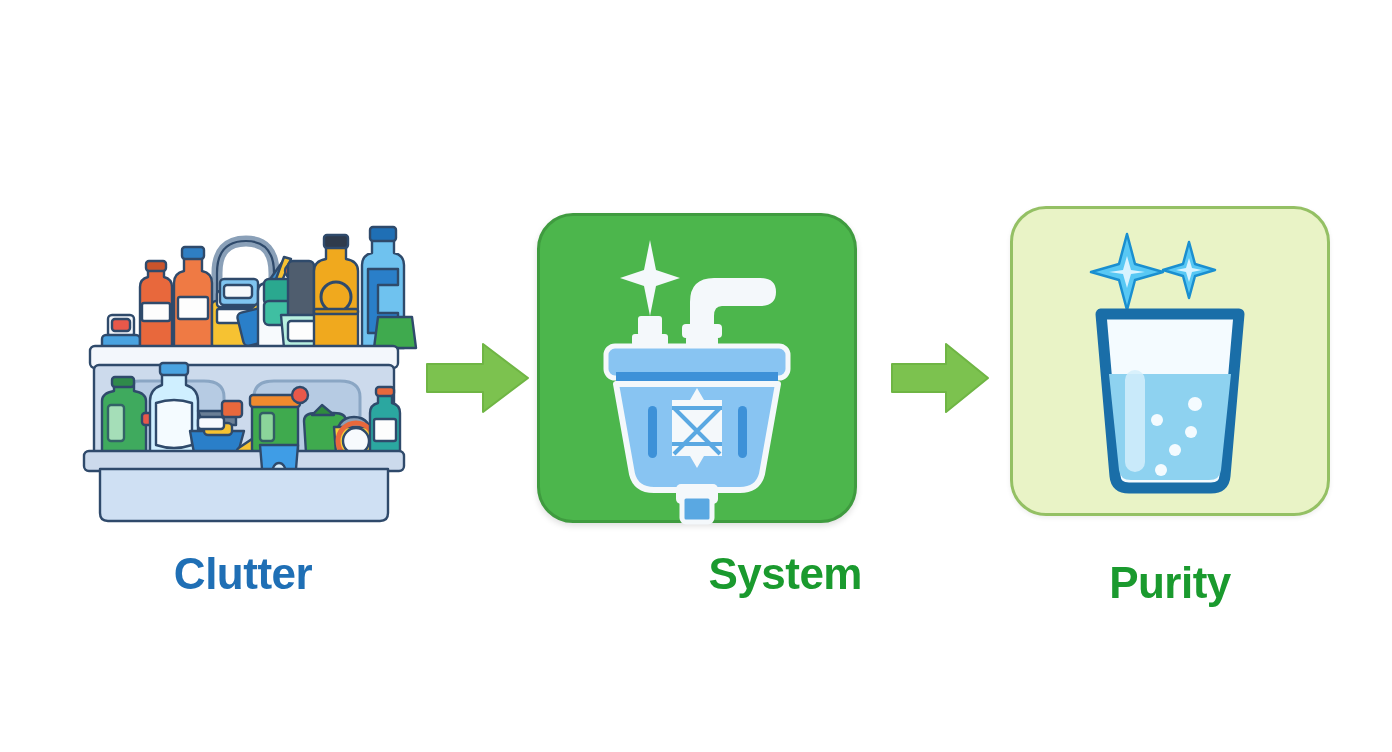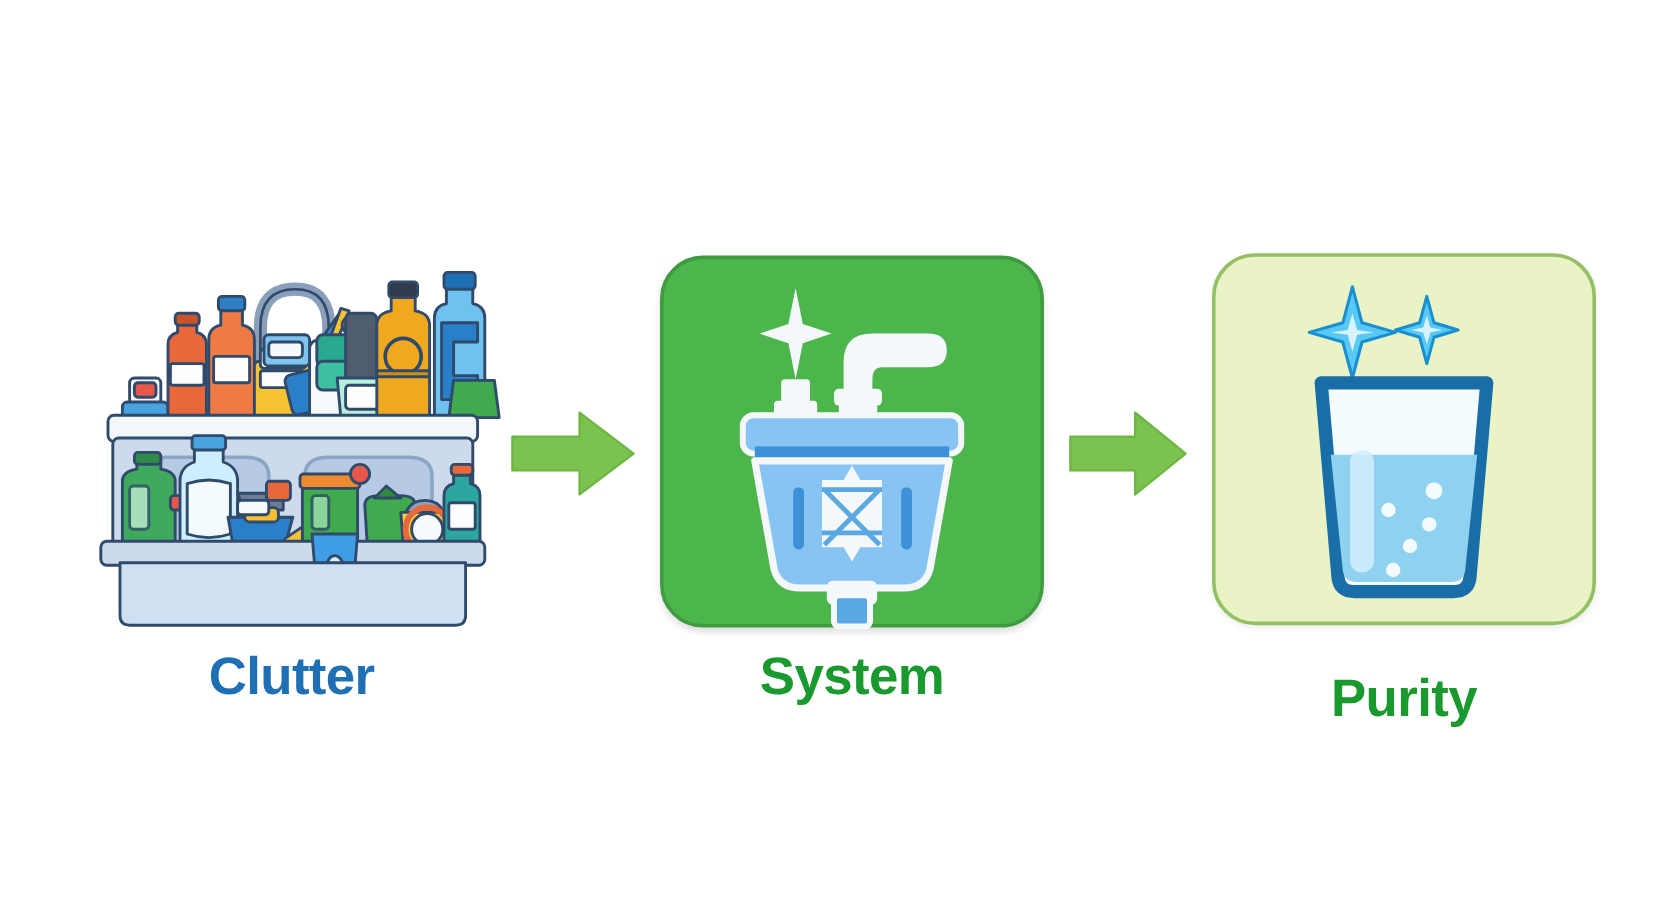--- a/index.html
+++ b/index.html
@@ -37,29 +37,29 @@
     display: flex;
     align-items: center;
     justify-content: center;
     position: relative;
   }
   .step-label {
     font-size: 44px;
     font-weight: bold;
     letter-spacing: -0.5px;
     line-height: 1;
-    margin-top: 12px;
+    margin-top: 22px;
     white-space: nowrap;
   }
 
   
   #step-clutter { left: 78px; }
   #step-clutter .step-visual { align-items: flex-start; }
   
-  #step-system { left: 545px; }
+  #step-system { left: 532px; align-items: flex-end; }
   
   #step-purity { left: 1005px; gap: 22px; }
 
   
   .panel {
     width: 320px;
     height: 310px;
     border-radius: 36px;
     box-sizing: border-box;
     display: flex;

